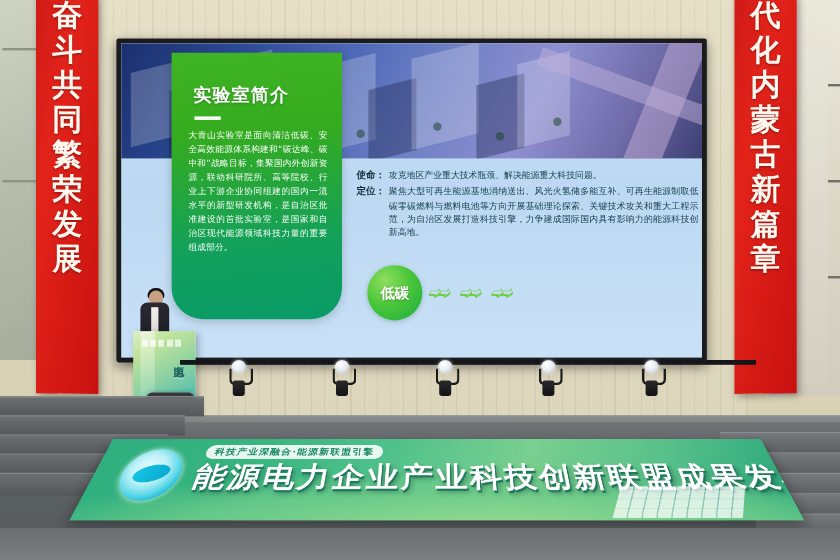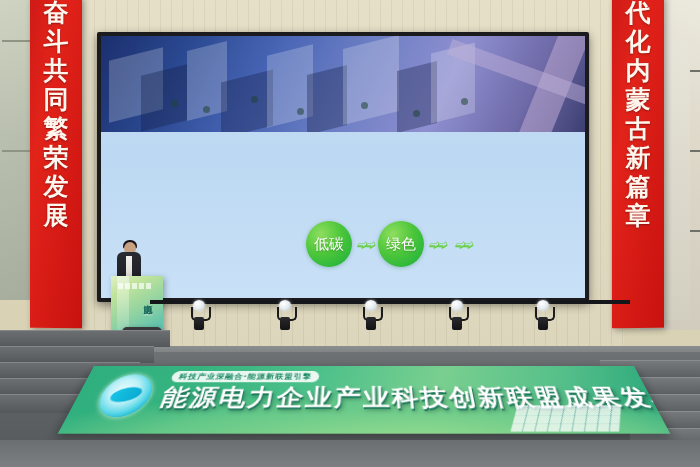--- a/index.html
+++ b/index.html
@@ -125,21 +125,21 @@
 
   
   .keywords{
     position:absolute;left:205px;top:182px;width:270px;height:52px;
     display:flex;align-items:center;
   }
   .kw{
     width:46px;height:46px;border-radius:50%;
     background:radial-gradient(circle at 32% 28%,#8ede5e 0%,#4cc63a 45%,#19ad3e 100%);
     display:flex;align-items:center;justify-content:center;
-    color:#fff;font-size:15px;font-weight:400;
+    color:#fff;font-size:12px;font-weight:700;
     text-shadow:0 1px 2px rgba(0,0,0,0.25);
     box-shadow:0 1px 4px rgba(0,80,30,0.25);
   }
   .chev{
     width:26px;text-align:center;color:#6cd04a;font-size:13px;
     font-weight:700;letter-spacing:-3px;
   }
 
   
   .stage-face{
@@ -344,26 +344,40 @@
         <div class="road2"></div>
         <div class="tree" style="left:70px;top:64px;"></div>
         <div class="tree" style="left:102px;top:70px;"></div>
         <div class="tree" style="left:150px;top:60px;"></div>
         <div class="tree" style="left:196px;top:72px;"></div>
         <div class="tree" style="left:260px;top:66px;"></div>
         <div class="tree" style="left:312px;top:74px;"></div>
         <div class="tree" style="left:360px;top:62px;"></div>
       </div>
 
-
+      <div class="intro-card">
+        <div class="intro-title">实验室简介</div>
+        <div class="intro-rule"></div>
+        <div class="intro-body">大青山实验室是面向清洁低碳、安全高效能源体系构建和“碳达峰、碳中和”战略目标，集聚国内外创新资源，联动科研院所、高等院校、行业上下游企业协同组建的国内一流水平的新型研发机构，是自治区批准建设的首批实验室，是国家和自治区现代能源领域科技力量的重要组成部分。</div>
+      </div>
+
+      <div class="mission">
+        <div class="m-row">
+          <div class="m-key">使命：</div>
+          <div class="m-val">攻克地区产业重大技术瓶颈、解决能源重大科技问题。</div>
+        </div>
+        <div class="m-row">
+          <div class="m-key">定位：</div>
+          <div class="m-val">聚焦大型可再生能源基地消纳送出、风光火氢储多能互补、可再生能源制取低碳零碳燃料与燃料电池等方向开展基础理论探索、关键技术攻关和重大工程示范，为自治区发展打造科技引擎，力争建成国际国内具有影响力的能源科技创新高地。</div>
+        </div>
+      </div>
 
       <div class="keywords">
         <div class="kw">低碳</div>
         <div class="chev">➫➫</div>
-        <div class="kw">绿色</div>
         <div class="chev">➫➫</div>
         <div class="chev">➫➫</div>
       </div>
 
     </div>
   </div>
 
   <div class="speaker-hair"></div>
   <div class="speaker-head"></div>
   <div class="speaker-body"></div>

